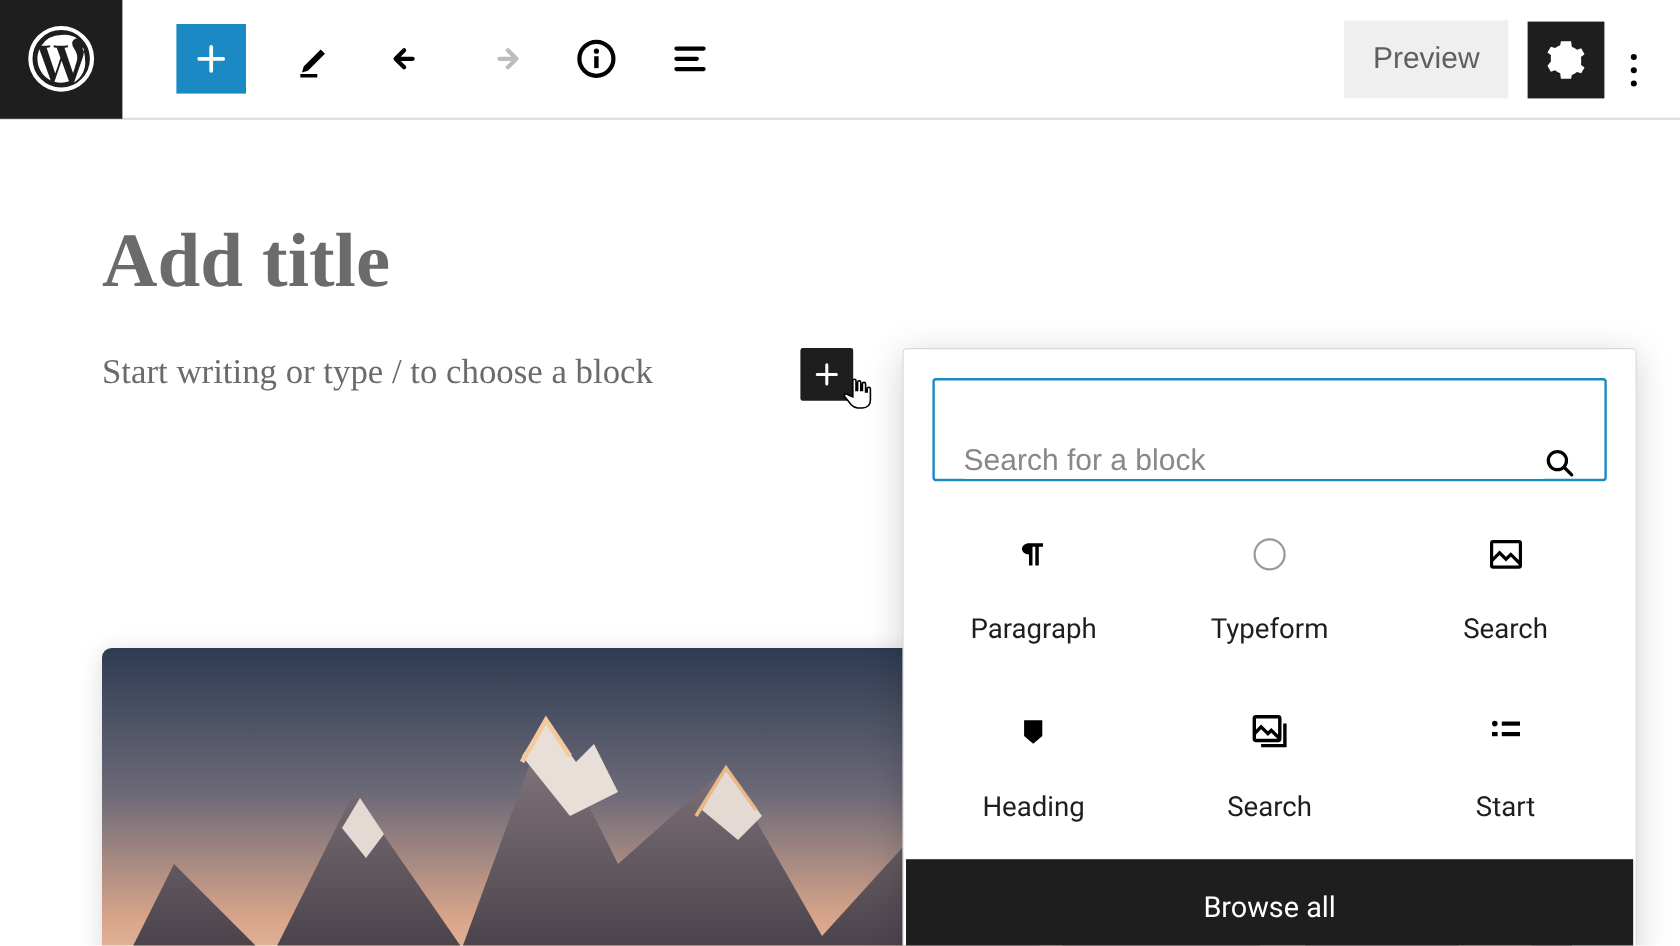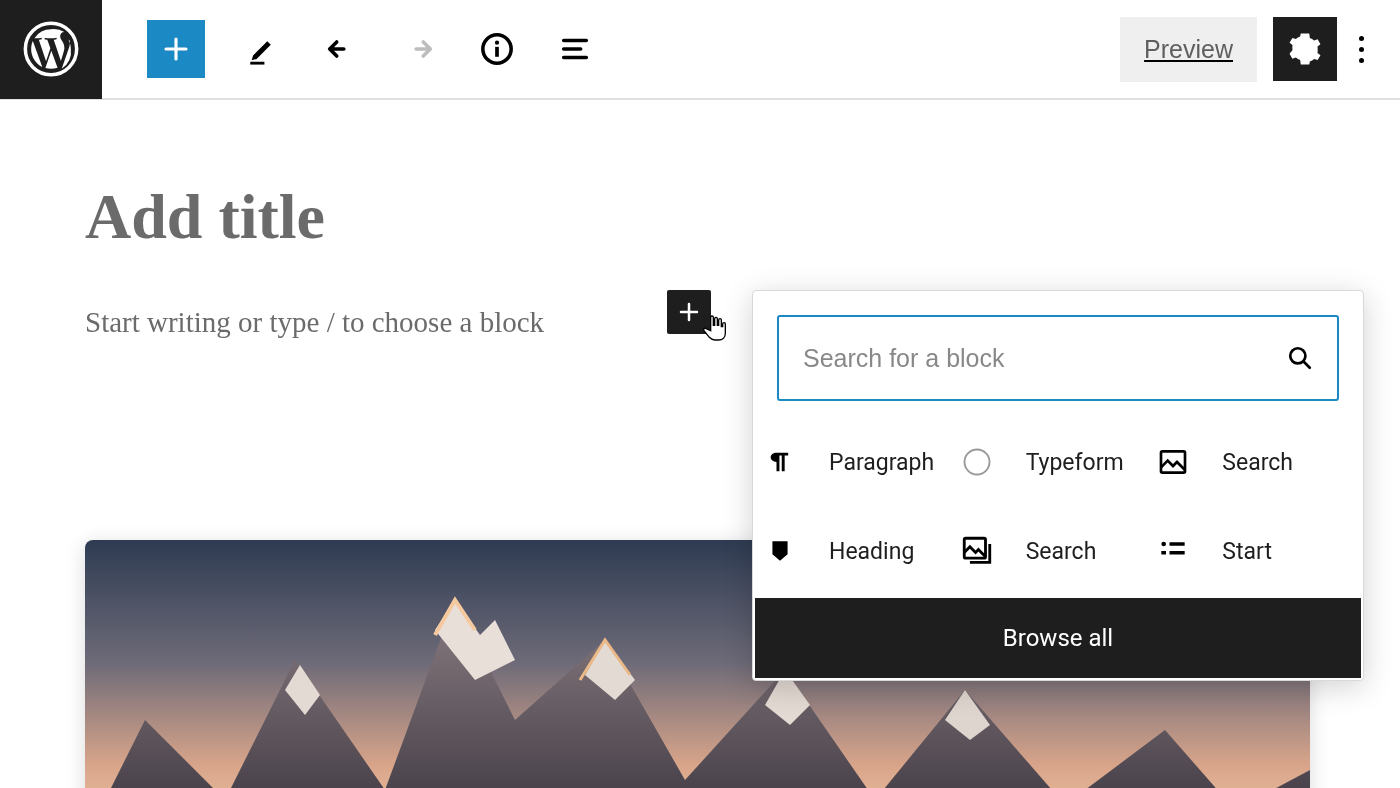--- a/index.html
+++ b/index.html
@@ -49,24 +49,23 @@
   display: flex;
   align-items: center;
   justify-content: center;
   cursor: pointer;
   color: #000;
 }
 .icon-btn.disabled { color: #bdbdbd; cursor: default; }
 .toolbar-right {
   margin-left: auto;
   display: flex;
-  align-items: center;
+  align-items: flex-end;
   gap: 16px;
   padding-right: 30px;
-  text-decoration: underline;
 }
 .preview-btn {
   background: #efefef;
   color: #5f5f5f;
   padding: 18px 24px;
   font-size: 25px;
   cursor: pointer;
   border: none;
 }
 .publish-btn {
@@ -103,21 +102,21 @@
 
 .editor {
   position: relative;
   padding: 80px 85px 0 85px;
 }
 .title-placeholder {
   font-family: Georgia, 'Times New Roman', serif;
   font-size: 64px;
   font-weight: 700;
   color: #6b6b6b;
-  margin-bottom: 52px;
+  margin-bottom: 40px;
 }
 .paragraph-placeholder {
   font-family: Georgia, 'Times New Roman', serif;
   font-size: 29px;
   color: #6b6b6b;
 }
 .inline-add-btn {
   position: absolute;
   top: 190px;
   left: 667px;
@@ -161,21 +160,21 @@
   border: 1px solid #d9d9d9;
   border-radius: 4px;
   box-shadow: 0 6px 30px rgba(0,0,0,0.18);
   z-index: 50;
 }
 .inserter-search-wrap {
   padding: 24px;
 }
 .inserter-search {
   display: flex;
-  align-items: center;
+  align-items: flex-end;
   border: 2px solid #1b89c3;
   border-radius: 3px;
   height: 86px;
   padding: 0 24px;
 }
 .inserter-search input {
   flex: 1;
   border: none;
   outline: none;
   font-size: 25px;
@@ -183,21 +182,21 @@
 }
 .inserter-search input::placeholder { color: #888; }
 .inserter-grid {
   display: grid;
   grid-template-columns: repeat(3, 1fr);
   padding: 20px 10px 30px 10px;
   row-gap: 55px;
 }
 .inserter-item {
   display: flex;
-  flex-direction: row;
+  flex-direction: column;
   align-items: center;
   gap: 32px;
   cursor: pointer;
 }
 .inserter-item-icon {
   width: 34px;
   height: 34px;
   display: flex;
   align-items: center;
   justify-content: center;

